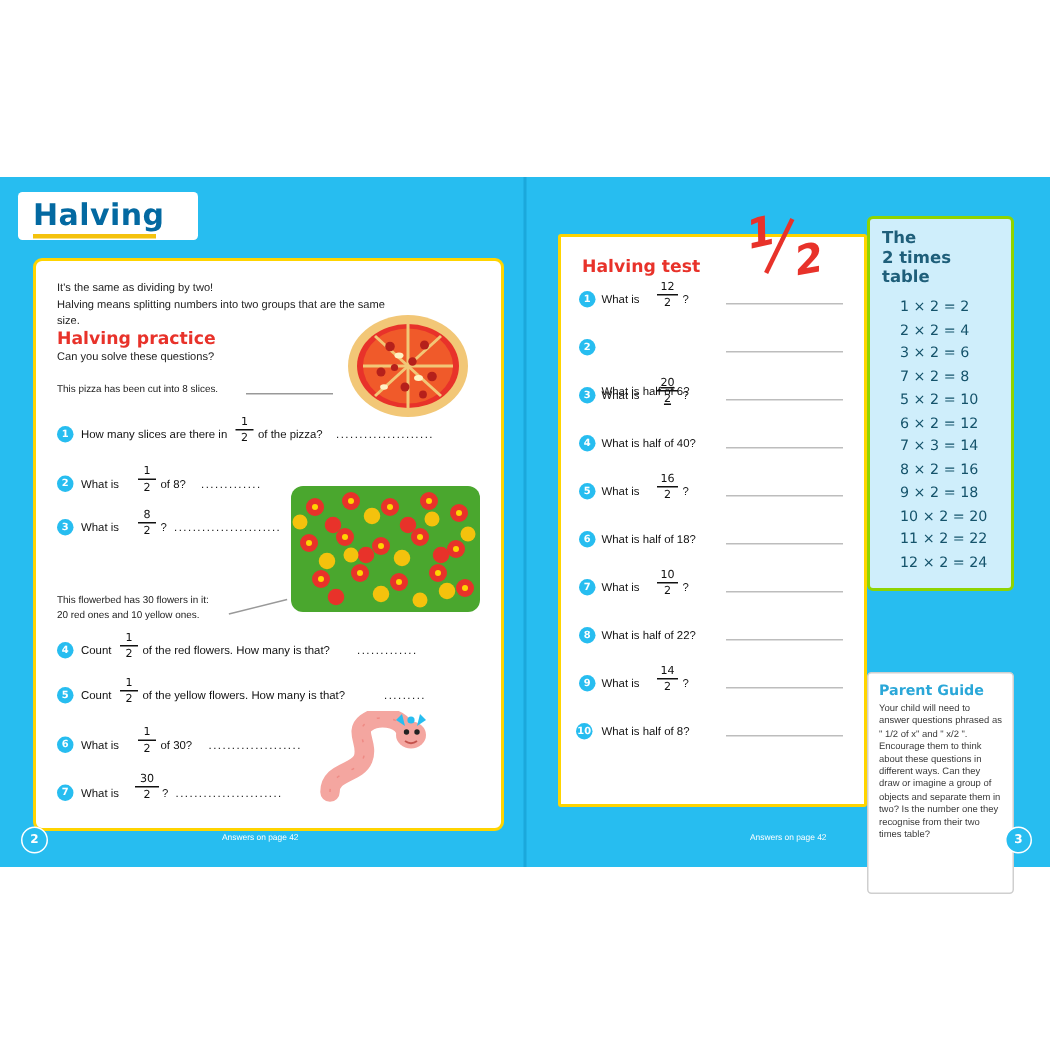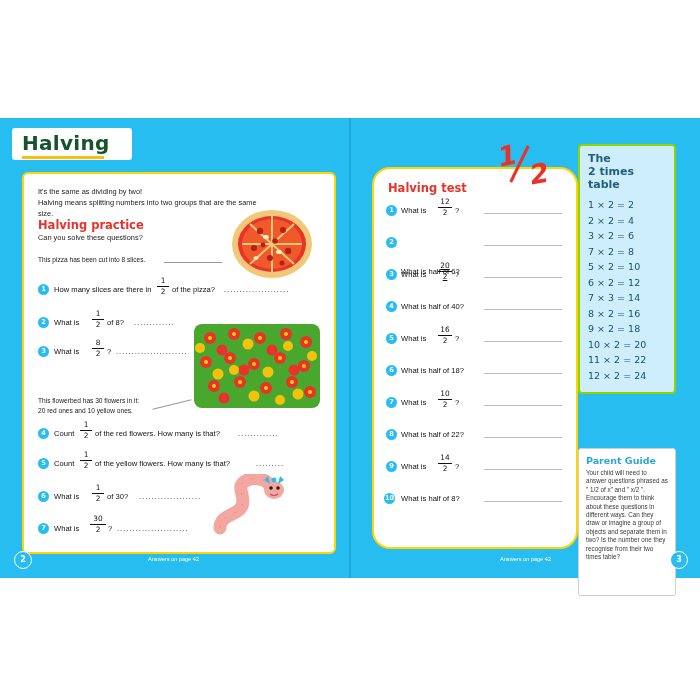--- a/index.html
+++ b/index.html
@@ -38,21 +38,21 @@
     height: 32px;
     background: #ffffff;
     border-radius: 3px;
   }
   .title-text {
     position: absolute;
     left: 22px;
     top: 131px;
     font-size: 20px;
     font-weight: bold;
-    color: #14532d;
+    color: #0369a1;
     letter-spacing: 0.3px;
     font-family: "DejaVu Sans", sans-serif;
   }
   .title-underline {
     position: absolute;
     left: 22px;
     top: 156px;
     width: 82px;
     height: 3px;
     background: #f4c20d;
@@ -67,26 +67,26 @@
     height: 378px;
     background: #ffffff;
     border: 2px solid #ffd400;
     border-radius: 6px;
   }
 
   
   .panel-right {
     position: absolute;
     left: 372px;
-    top: 167px;
+    top: 156px;
     width: 202px;
     height: 378px;
     background: #ffffff;
     border: 2px solid #ffd400;
-    border-radius: 18px;
+    border-radius: 2px;
   }
 
   
   .half-glyph {
     position: absolute;
     left: 494px;
     top: 140px;
     width: 70px;
     height: 48px;
     color: #e8322a;
@@ -139,20 +139,21 @@
     color: #1f5f7a;
     line-height: 13px;
     margin-bottom: 6px;
     font-family: "DejaVu Sans", sans-serif;
   }
   .times-row {
     font-size: 9.5px;
     color: #15536b;
     line-height: 15.5px;
     font-family: "DejaVu Sans", sans-serif;
+    margin-left: 12px;
   }
 
   
   .parent-box {
     position: absolute;
     left: 578px;
     top: 408px;
     width: 98px;
     height: 148px;
     background: #ffffff;

